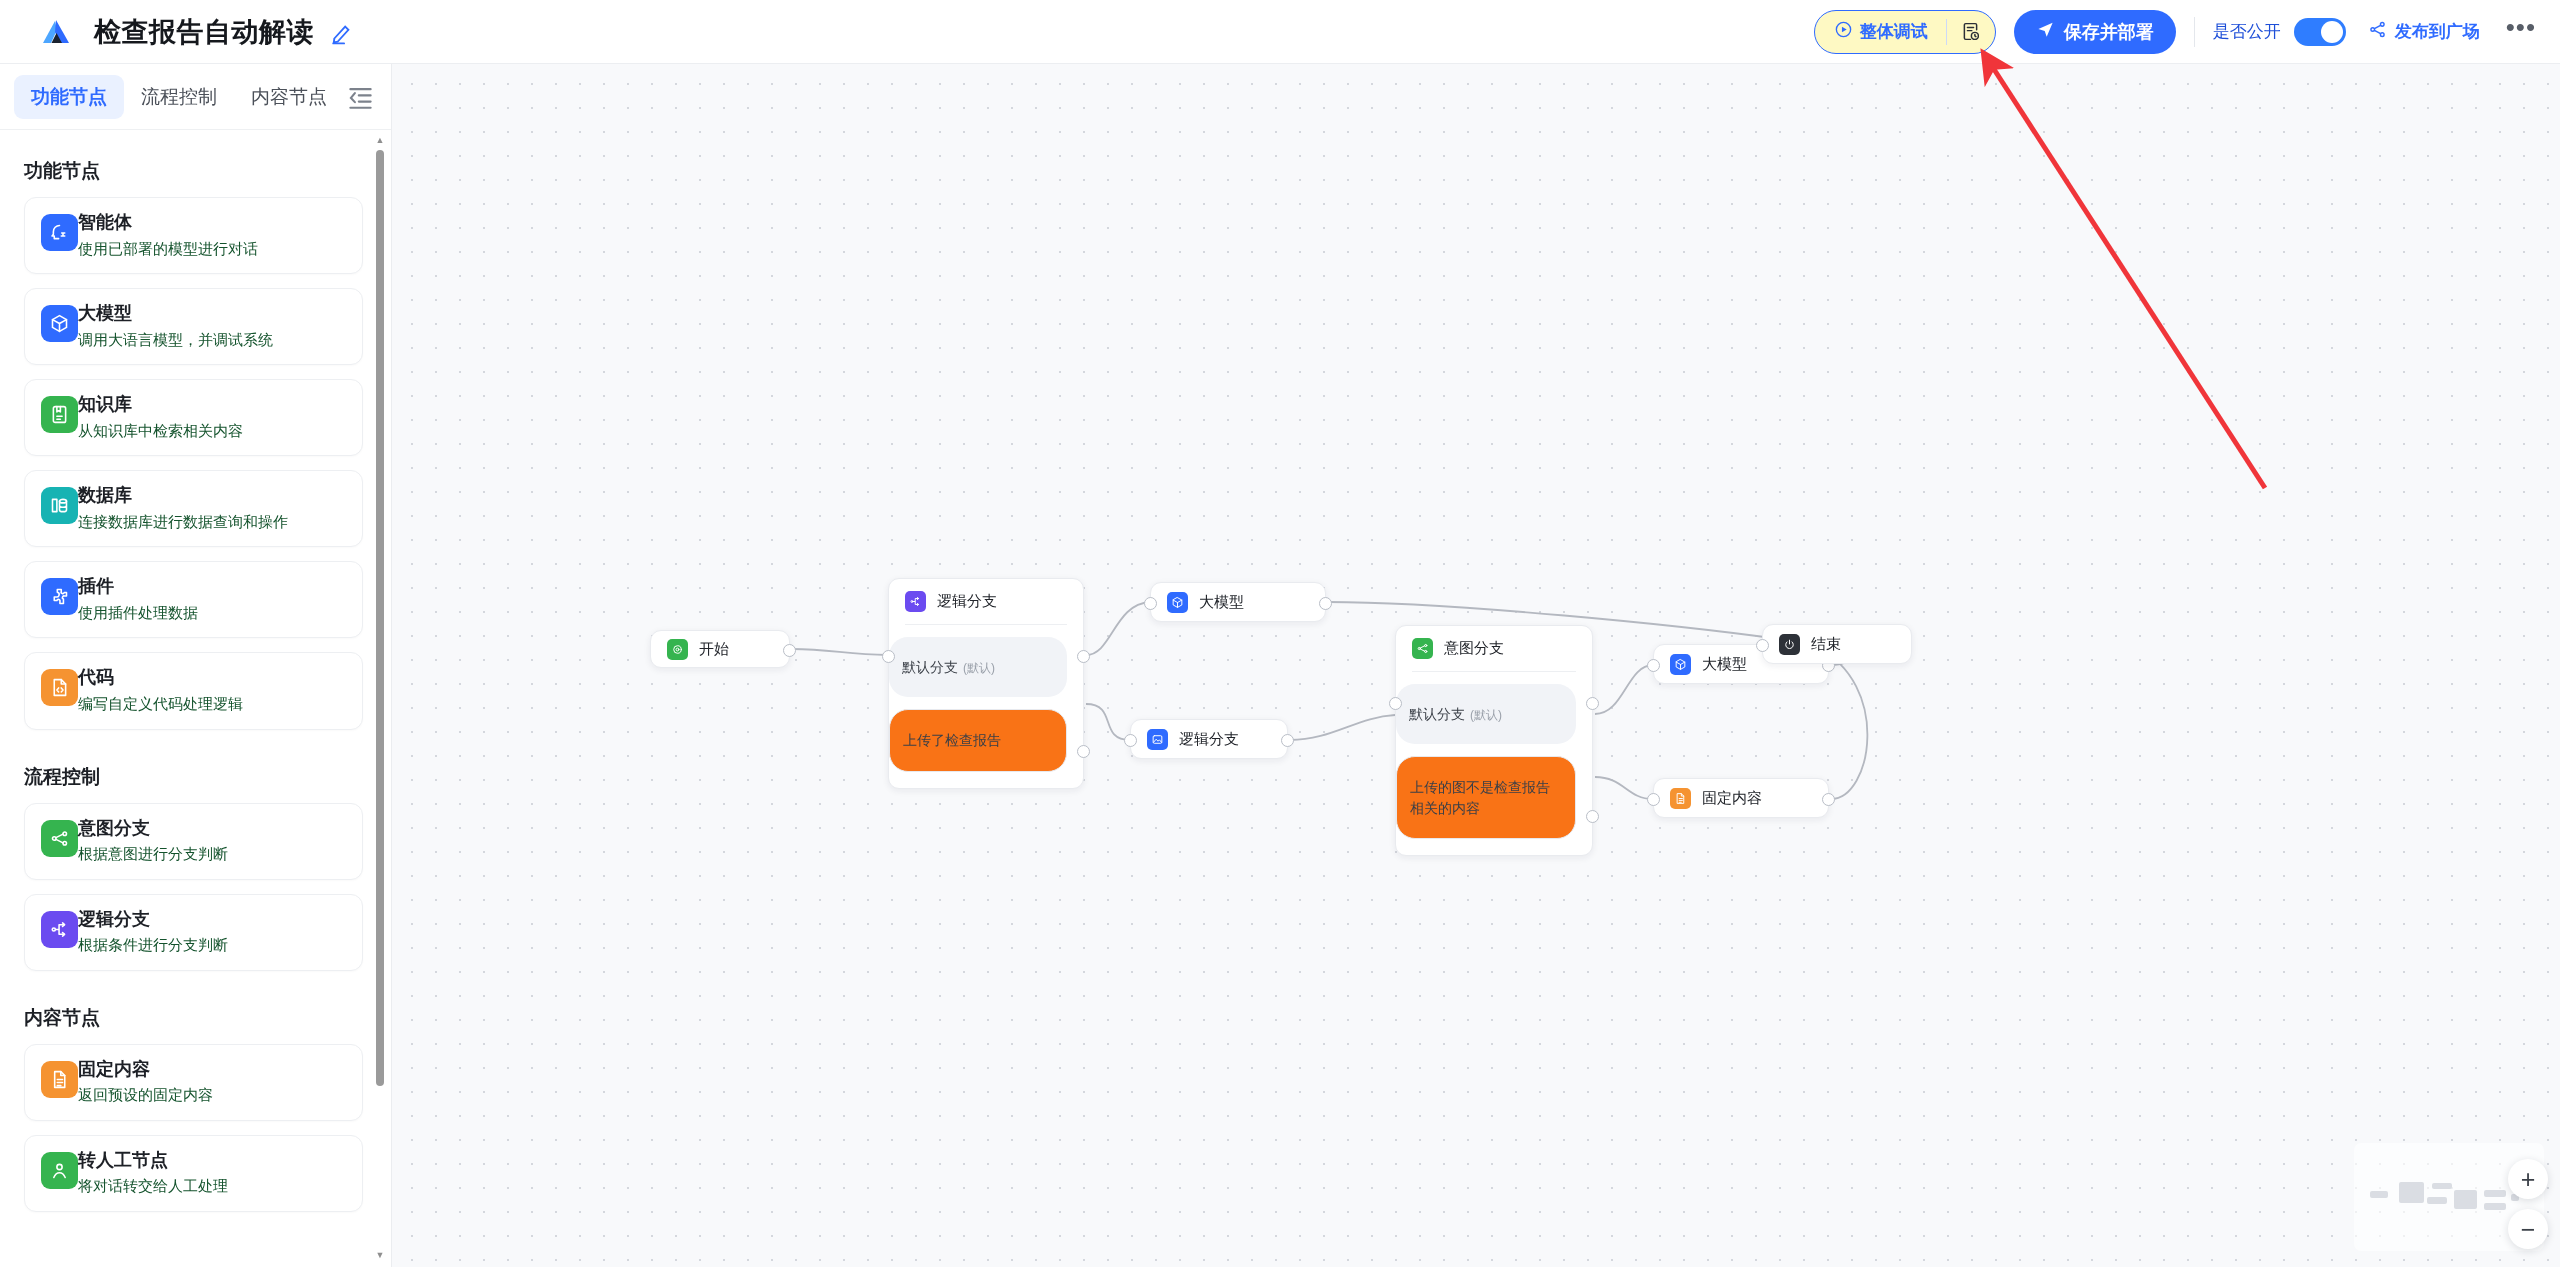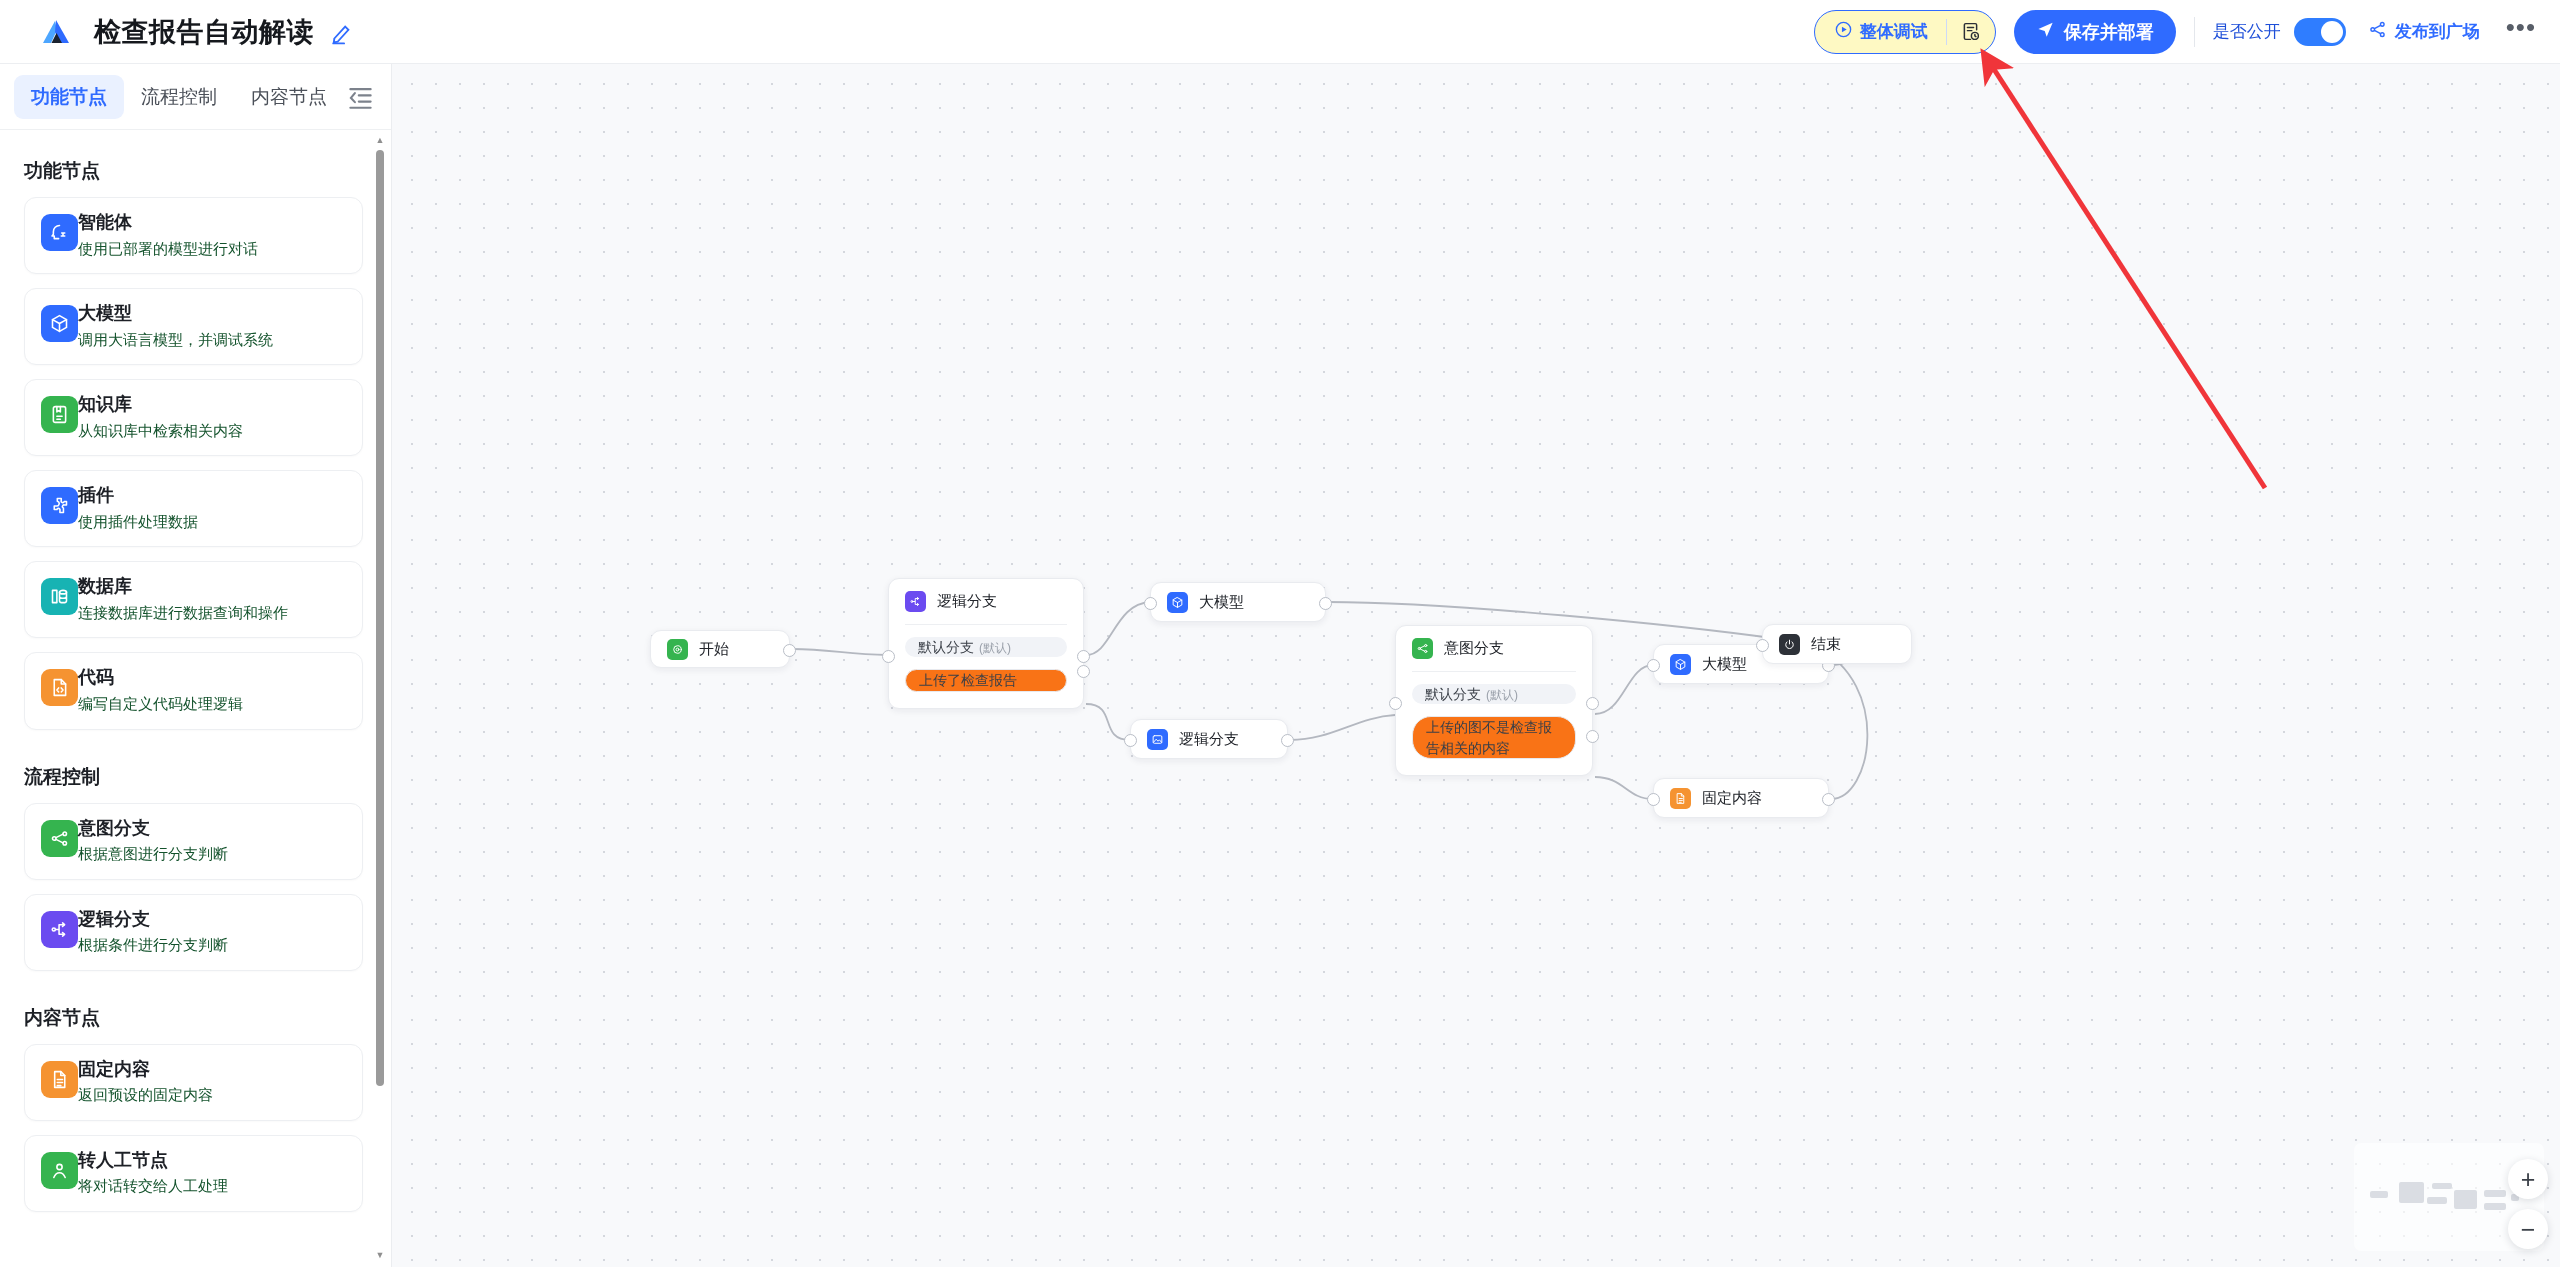--- a/index.html
+++ b/index.html
@@ -136,21 +136,21 @@
     display:flex; align-items:center; gap:11px; padding:12px 16px;
   }
   .fnode-simple { display:flex; align-items:center; gap:11px; padding:0 16px; height:100%; }
   .fico {
     flex:0 0 auto; width:21px; height:21px; border-radius:5px;
     display:flex; align-items:center; justify-content:center;
   }
   .fnode-label { font-size:15px; color:#21242a; white-space:nowrap; }
   .fnode-sep { height:1px; background:#edeff2; margin:0 16px; }
   .branch {
-    margin:12px 16px 0 16px; border-radius:19px; padding:0 13px;
+    margin:12px 16px 0 0; border-radius:19px; padding:20px 13px;
     font-size:14px; color:#3a3f47; line-height:1.45;
   }
   .branch.def { background:#f1f3f7; }
   .branch.alt { border:1px solid #e7e9ee; background:#f97316; }
   .branch .muted { color:#9aa0aa; font-size:12px; margin-left:5px; }
   .port {
     position:absolute; width:13px; height:13px; border-radius:50%;
     background:#fff; border:1.6px solid #b9bec7;
   }
 
@@ -292,41 +292,41 @@
                 <rect x="5" y="3" width="14" height="18" rx="2"></rect>
                 <path d="M9 3v6l2-1.3L13 9V3M9 14h6M9 17.5h4"></path>
               </svg>
             </div>
             <div class="node-txt">
               <div class="node-name">知识库</div>
               <div class="node-desc">从知识库中检索相关内容</div>
             </div>
           </div>
           <div class="node-card">
-            <div class="node-ico" style="background:#2f6bff">
-              <svg width="21" height="21" viewBox="0 0 24 24" fill="none" stroke="#fff" stroke-width="1.8" stroke-linecap="round" stroke-linejoin="round">
-                <path d="M10 4h4v2.2a1.8 1.8 0 1 0 3.4 1.3H20v4h-2.2a1.8 1.8 0 1 0-1.3 3.4V20h-4v-2.2a1.8 1.8 0 1 0-3.4-1.3H6v-4h2.2A1.8 1.8 0 1 0 9.5 7.1V4Z"></path>
-              </svg>
-            </div>
-            <div class="node-txt">
-              <div class="node-name">插件</div>
-              <div class="node-desc">使用插件处理数据</div>
-            </div>
-          </div>
-          <div class="node-card">
             <div class="node-ico" style="background:#17b3b3">
               <svg width="21" height="21" viewBox="0 0 24 24" fill="none" stroke="#fff" stroke-width="1.8" stroke-linecap="round" stroke-linejoin="round">
                 <path d="M4 5h5v14H4z"></path>
                 <ellipse cx="16" cy="7" rx="4" ry="2"></ellipse>
                 <path d="M12 7v10c0 1.1 1.8 2 4 2s4-.9 4-2V7M12 12c0 1.1 1.8 2 4 2s4-.9 4-2"></path>
               </svg>
             </div>
             <div class="node-txt">
               <div class="node-name">数据库</div>
               <div class="node-desc">连接数据库进行数据查询和操作</div>
+            </div>
+          </div>
+          <div class="node-card">
+            <div class="node-ico" style="background:#2f6bff">
+              <svg width="21" height="21" viewBox="0 0 24 24" fill="none" stroke="#fff" stroke-width="1.8" stroke-linecap="round" stroke-linejoin="round">
+                <path d="M10 4h4v2.2a1.8 1.8 0 1 0 3.4 1.3H20v4h-2.2a1.8 1.8 0 1 0-1.3 3.4V20h-4v-2.2a1.8 1.8 0 1 0-3.4-1.3H6v-4h2.2A1.8 1.8 0 1 0 9.5 7.1V4Z"></path>
+              </svg>
+            </div>
+            <div class="node-txt">
+              <div class="node-name">插件</div>
+              <div class="node-desc">使用插件处理数据</div>
             </div>
           </div>
           <div class="node-card">
             <div class="node-ico" style="background:#f59331">
               <svg width="21" height="21" viewBox="0 0 24 24" fill="none" stroke="#fff" stroke-width="1.8" stroke-linecap="round" stroke-linejoin="round">
                 <path d="M6 3h8l5 5v13H6z"></path>
                 <path d="M14 3v5h5"></path>
                 <path d="M11 12.5 9 14.8l2 2.3M14 12.5l2 2.3-2 2.3"></path>
               </svg>
             </div>

